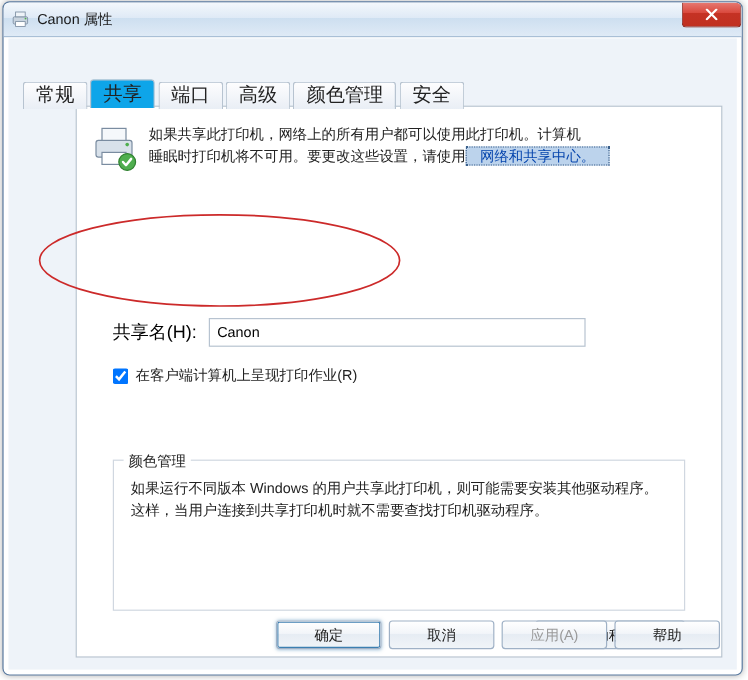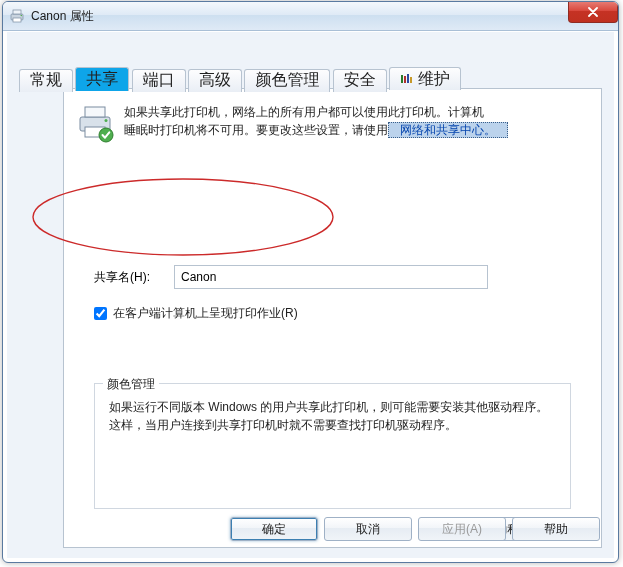--- a/index.html
+++ b/index.html
@@ -176,21 +176,21 @@
     align-items: center;
   }
   .chk {
     width: 13px;
     height: 13px;
     margin: 0 6px 0 0;
   }
   .lbl { font-size: 12px; color: #222; }
   .share-name-label {
     width: 80px;
-    font-size: 12px;
+    font-size: 15px;
   }
   .share-name-input {
     width: 300px;
     height: 22px;
     border: 1px solid #b7c3d0;
     padding: 0 6px;
     font-size: 12px;
     font-family: inherit;
     background: #fff;
   }
@@ -305,31 +305,20 @@
           </div>
         <div class="tab">
             <span>高级</span>
           </div>
         <div class="tab">
             <span>颜色管理</span>
           </div>
         <div class="tab">
             <span>安全</span>
           </div>
-        <div class="tab">
-          <span class="mini-icon">
-            <svg width="14" height="12" viewBox="0 0 14 12">
-              <rect x="1" y="2" width="2" height="8" fill="#2a7a2a"></rect>
-              <rect x="4" y="3" width="2" height="7" fill="#b03030"></rect>
-              <rect x="7" y="1" width="2" height="9" fill="#2a4aa0"></rect>
-              <rect x="10" y="4" width="2" height="6" fill="#c79a2a"></rect>
-            </svg>
-          </span>
-          <span>维护</span>
-        </div>
       </div>
 
       <div class="tab-page">
 
         <div class="intro">
           <div class="printer-big">
             <svg width="40" height="40" viewBox="0 0 40 40">
               <rect x="4" y="14" width="30" height="14" rx="2" fill="#d8e1ea" stroke="#7a8ca0"></rect>
               <rect x="9" y="4" width="20" height="10" fill="#f5f8fb" stroke="#7a8ca0"></rect>
               <rect x="9" y="24" width="20" height="10" fill="#ffffff" stroke="#7a8ca0"></rect>

